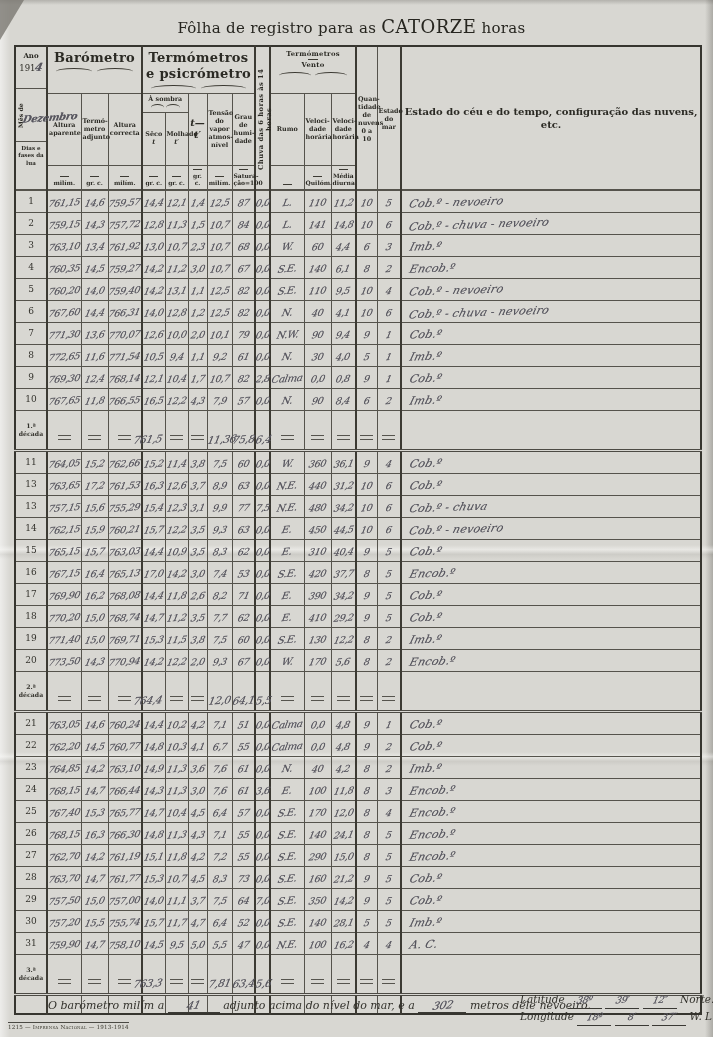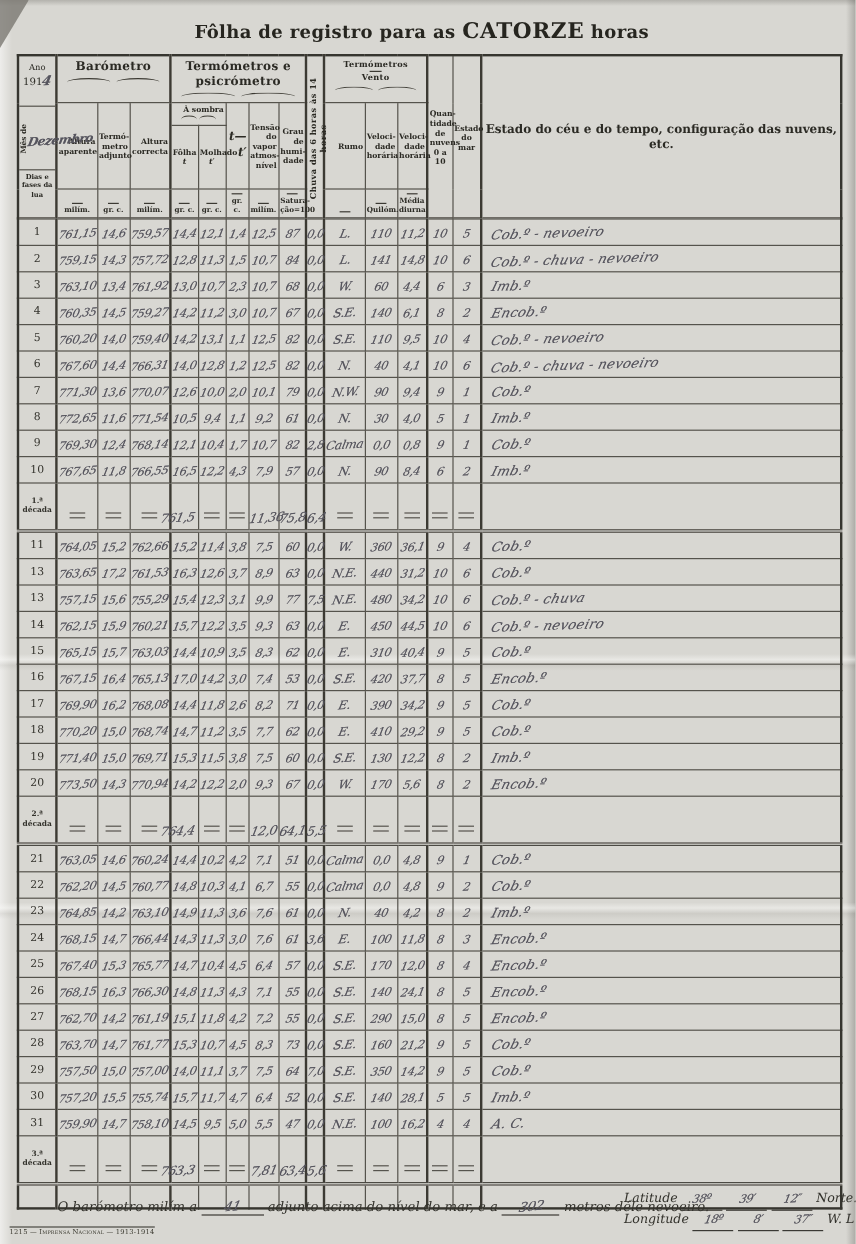--- a/index.html
+++ b/index.html
@@ -9,47 +9,47 @@
     font-family:"DejaVu Serif","Liberation Serif",serif;
     color:#2b2a26;
   }
   
   .fold{position:absolute;top:0;left:0;width:24px;height:40px;background:#7a7872;clip-path:polygon(0 0,100% 0,0 100%);opacity:.8;}
   .edge-r{position:absolute;top:0;right:0;width:8px;height:100%;background:linear-gradient(90deg,rgba(0,0,0,0),rgba(58,56,50,.28));}
   .edge-l{position:absolute;top:0;left:0;width:10px;height:100%;background:linear-gradient(90deg,rgba(255,255,255,.55),rgba(255,255,255,0));}
   .edge-t{position:absolute;top:0;left:0;right:0;height:5px;background:linear-gradient(180deg,rgba(70,68,62,.25),rgba(0,0,0,0));}
   .crease{position:absolute;left:0;right:0;height:14px;background:linear-gradient(180deg,rgba(255,255,255,0),rgba(252,252,250,.45),rgba(110,108,100,.10),rgba(255,255,255,0));pointer-events:none;}
 
-  .title{position:absolute;top:16px;left:0;right:10px;text-align:center;font-weight:bold;font-size:15px;letter-spacing:.3px;color:#26251f;}
+  .title{position:absolute;top:16px;left:0;right:10px;text-align:center;font-weight:normal;font-size:15px;letter-spacing:.3px;color:#26251f;}
   .title .big{font-size:18px;letter-spacing:.5px;}
 
   table.sheet{position:absolute;left:14px;top:45px;width:686px;border-collapse:collapse;table-layout:fixed;border:2px solid #36352f;}
   table.sheet:before{content:"";}
   th,td{border:1px solid #55534c;padding:0;overflow:visible;}
   .hl{border-left:2px solid #3c3a33 !important;}
 
   thead th{font-weight:bold;font-size:6.4px;line-height:1.25;vertical-align:middle;text-align:center;color:#2b2a24;padding:1px 1px;}
   tr.h1 th{height:34px;vertical-align:top;padding-top:3px;}
   tr.h1 th.full{vertical-align:middle;}
-  .grp-title{font-size:10px;letter-spacing:.3px;}
+  .grp-title{font-size:13px;letter-spacing:.3px;}
   .brace{position:relative;height:7px;margin:2px 7px 0;}
   .brace:before,.brace:after{content:"";position:absolute;top:0;width:47%;height:6px;border-top:1.3px solid #3c3a33;border-radius:100% 100% 0 0;}
   .brace:before{left:0;} .brace:after{right:0;}
   .minidash{width:10px;border-top:1px solid #3c3a33;margin:1px auto;}
-  tr.h2 th{height:16px;text-align:right;}
+  tr.h2 th{height:16px;}
   tr.h3 th{height:50px;vertical-align:middle;}
   tr.h4 th{height:20px;vertical-align:bottom;padding-bottom:2px;font-size:6px;}
   .unit:before{content:"";display:block;width:9px;margin:0 auto 2px;border-top:1px solid #3c3a33;}
   .sub-it{font-style:italic;font-size:6.5px;display:block;}
   .v-text{writing-mode:vertical-rl;transform:rotate(180deg);font-size:6.8px;font-weight:bold;letter-spacing:.4px;margin:0 auto;height:114px;}
 
   
   .th-dia{padding:0;vertical-align:top;}
   .corner-ano{height:36px;border-bottom:1px solid #55534c;position:relative;padding-top:2px;}
-  .corner-ano .ano{font-size:7px;font-weight:normal;}
+  .corner-ano .ano{font-size:7px;font-weight:bold;}
   .corner-ano .printed-year{font-size:8.5px;font-weight:normal;}
   .corner-mes{height:52px;position:relative;}
   .mes-label{position:absolute;left:1px;top:4px;writing-mode:vertical-rl;transform:rotate(180deg);font-size:6.2px;font-weight:bold;height:46px;}
   .mes-hw{position:absolute;left:-2px;top:24px;width:70px;transform:rotate(-64deg);transform-origin:20px 10px;}
   .corner-dias{height:28px;border-top:1px solid #55534c;font-size:5.6px;font-weight:bold;line-height:1.3;padding-top:3px;}
 
   
   .hw{display:inline-block;font-family:"DejaVu Serif","Liberation Serif",serif;font-style:italic;
       color:#56555e;transform:skewX(-15deg) rotate(-4deg);white-space:nowrap;
       font-size:9.5px;letter-spacing:-.4px;text-shadow:0 0 .4px rgba(86,85,94,.6);}
@@ -157,21 +157,21 @@
         <span class="sub-it" style="font-size:10px">t—t′</span>
       </th>
       <th rowspan="2">Tensão do vapor atmos- nível</th>
       <th rowspan="2">Grau de humi- dade</th>
       <th rowspan="2" class="hl">Rumo</th>
       <th rowspan="2">Veloci- dade horária</th>
       <th rowspan="2">Veloci- dade horária</th>
     </tr>
     <tr class="h3">
       <th class="hl">
-        <span>Fôlha</span>
+        <span>Sêco</span>
         <span class="sub-it">t</span>
       </th>
       <th>
         <span>Molhado</span>
         <span class="sub-it">t′</span>
       </th>
     </tr>
     <tr class="h4">
       <th class="hl unit">milím.</th>
       <th class="unit">gr. c.</th>

